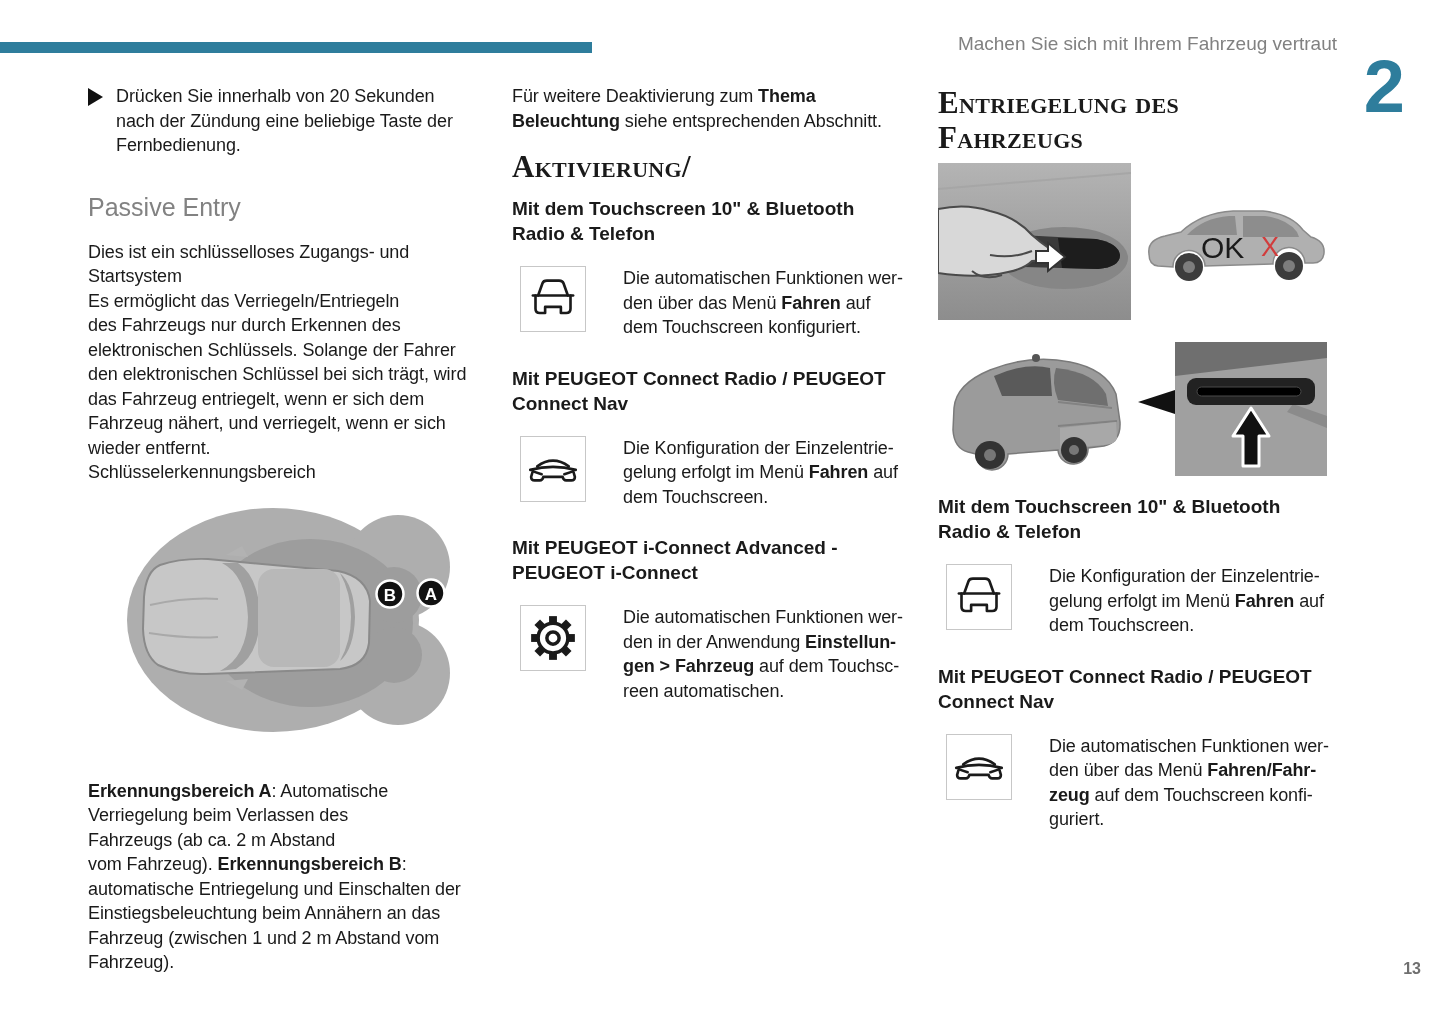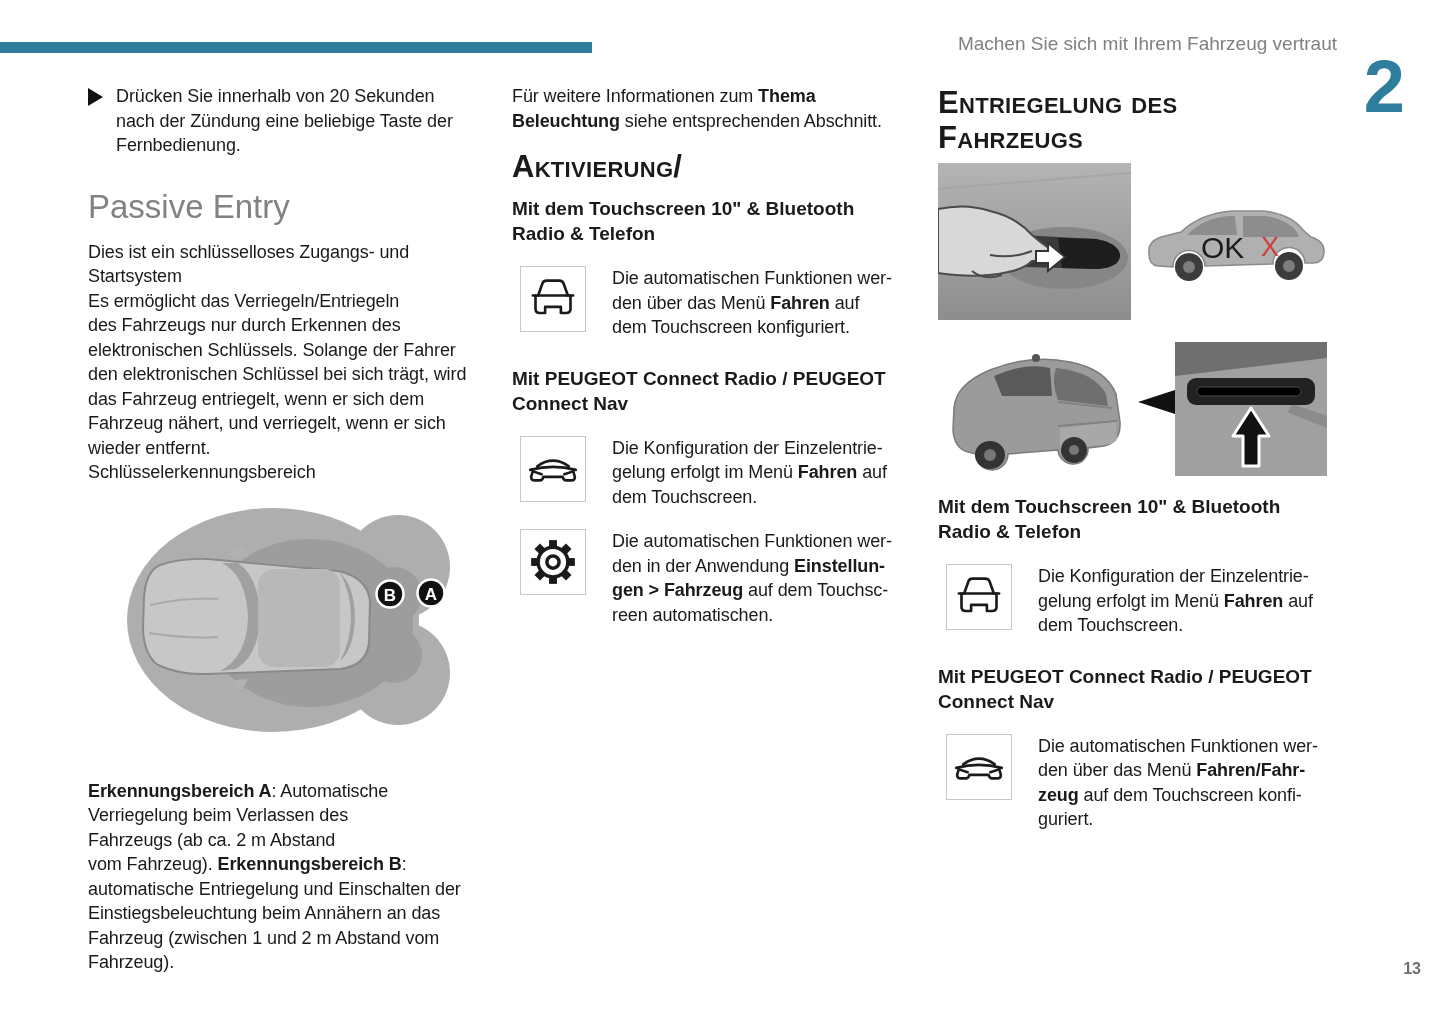--- a/index.html
+++ b/index.html
@@ -12,28 +12,28 @@
   .page-num{position:absolute;top:960px;right:24px;font-size:16px;font-weight:bold;color:#6f6f6f;}
   .col{position:absolute;top:80px;}
   #col-left{left:88px;width:402px;}
   #col-mid{left:512px;width:392px;}
   #col-right{left:938px;width:400px;}
   .body-text{font-size:18px;line-height:24.5px;letter-spacing:-0.1px;}
   .body-text b{font-weight:bold;}
   .bullet-row{display:flex;gap:13px;margin-top:4px;}
   .tri{width:0;height:0;border-left:15px solid #111;border-top:9px solid transparent;
        border-bottom:9px solid transparent;margin-top:4px;flex:0 0 auto;}
-  .gray-heading{font-size:33px;font-weight:400;color:#828282;margin:30px 0 0 0;line-height:38px;}
+  .gray-heading{font-size:25px;font-weight:400;color:#828282;margin:30px 0 0 0;line-height:38px;}
   .sc-heading{font-weight:bold;font-variant:small-caps;font-size:31px;line-height:35px;
-              letter-spacing:0.3px;color:#1a1a1a;}
+              letter-spacing:0.3px;color:#1a1a1a;font-family:Liberation Serif, serif;}
   .subhead{font-weight:bold;font-size:19px;line-height:25px;}
   .icon-row{display:flex;align-items:flex-start;}
   .icon-box{width:64px;height:64px;border:1px solid #c7c7c7;background:#fff;display:flex;
             align-items:center;justify-content:center;flex:0 0 auto;margin-left:8px;}
-  .icon-text{margin-left:26px;}
+  .icon-text{margin-left:37px;}
   .img-row1{display:flex;align-items:center;margin-top:8px;}
   .img-row2{display:flex;align-items:flex-start;margin-top:22px;}
   svg text{font-family:"Liberation Sans", sans-serif;}
 </style>
 </head>
 <body>
 
 <div id="page">
 
   <div class="topbar"></div>
@@ -78,21 +78,21 @@
       <g>
         <circle cx="343" cy="88" r="13.5" fill="#111" stroke="#fff" stroke-width="2.5"></circle>
         <text x="343" y="95" text-anchor="middle" font-size="17" font-weight="bold" fill="#fff">A</text>
       </g>
     </svg>
 
     <div class="body-text" style="margin-top:44px;"><b>Erkennungsbereich A</b><span>: Automatische</span><br><span>Verriegelung beim Verlassen des</span><br><span>Fahrzeugs (ab ca. 2 m Abstand</span><br><span>vom Fahrzeug). </span><b>Erkennungsbereich B</b><span>:</span><br><span>automatische Entriegelung und Einschalten der</span><br><span>Einstiegsbeleuchtung beim Annähern an das</span><br><span>Fahrzeug (zwischen 1 und 2 m Abstand vom</span><br><span>Fahrzeug).</span></div>
   </div>
 
   <div id="col-mid" class="col">
-    <div class="body-text" style="margin-top:4px;"><span>Für weitere Informationen zum </span><b>Thema</b><br><b>Beleuchtung</b><span> siehe entsprechenden Abschnitt.</span></div>
+    <div class="body-text" style="margin-top:4px;"><span>Für weitere Deaktivierung zum </span><b>Thema</b><br><b>Beleuchtung</b><span> siehe entsprechenden Abschnitt.</span></div>
 
     <div class="sc-heading" style="margin-top:16px;">
       <div>Aktivierung/</div>
     </div>
 
     <div class="subhead" style="margin-top:12px;"><span>Mit dem Touchscreen 10" &amp; Bluetooth</span><br><span>Radio &amp; Telefon</span></div>
     <div class="icon-row" style="margin-top:20px;">
       <div class="icon-box">
         <svg width="56" height="56" viewBox="0 0 64 64">
           <g stroke="#1a1a1a" stroke-width="3" fill="none" stroke-linejoin="round" stroke-linecap="round">
@@ -113,20 +113,21 @@
             <path d="M14 29 Q32 16 50 29"></path>
             <path d="M6 33 Q32 26 58 33"></path>
             <path d="M9 34 L7 41 Q7 45 11 45 H17 Q20 45 21 41 H43 Q44 45 47 45 H53 Q57 45 57 41 L55 34"></path>
             <path d="M10 35 L19 38 M54 35 L45 38"></path>
           </g>
         </svg>
       </div>
       <div class="body-text icon-text"><span>Die Konfiguration der Einzelentrie-</span><br><span>gelung erfolgt im Menü </span><b>Fahren</b><span> auf</span><br><span>dem Touchscreen.</span></div>
     </div>
 
+    <div class="subhead" style="margin-top:26px;"><span>Mit PEUGEOT i-Connect Advanced -</span><br><span>PEUGEOT i-Connect</span></div>
     <div class="icon-row" style="margin-top:20px;">
       <div class="icon-box">
         <svg width="56" height="56" viewBox="0 0 64 64">
           <g stroke="#1a1a1a" stroke-width="9">
             <line x1="49" y1="32" x2="57" y2="32"></line>
               <line x1="7" y1="32" x2="15" y2="32"></line>
             <line x1="32" y1="7" x2="32" y2="15"></line>
               <line x1="32" y1="49" x2="32" y2="57"></line>
             <line x1="44" y1="44" x2="50" y2="50"></line>
               <line x1="14" y1="14" x2="20" y2="20"></line>

